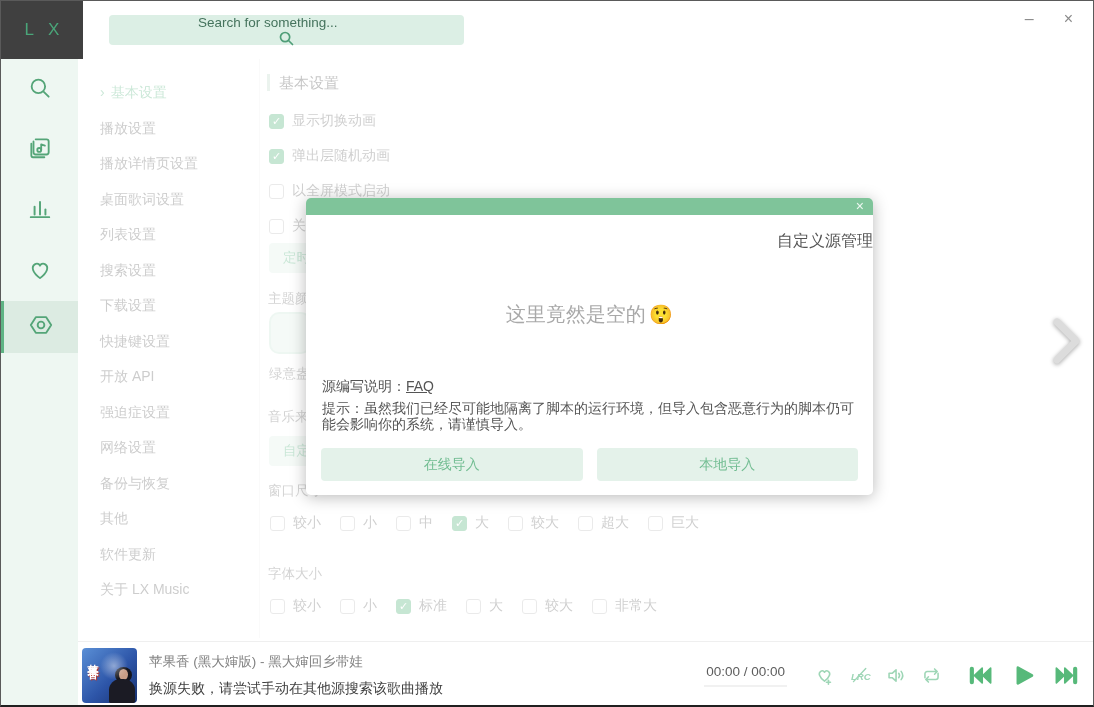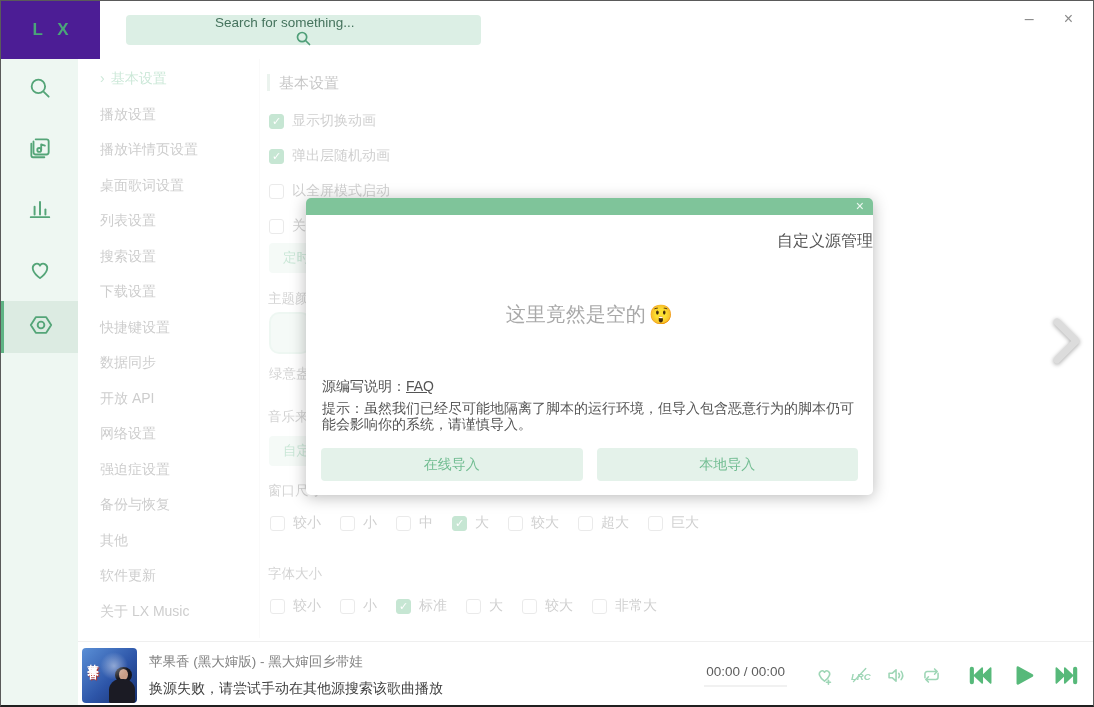--- a/index.html
+++ b/index.html
@@ -1,42 +1,42 @@
 <!DOCTYPE html>
 <html><head>
 <meta charset="utf-8">
 <style>
   * { box-sizing: border-box; margin: 0; padding: 0; }
   body { width:1094px; height:707px; font-family:"Liberation Sans", sans-serif; background:#fff; overflow:hidden; }
   .app { position:relative; width:1094px; height:707px; background:#fff; border:1px solid #5a5a5a; border-bottom:2px solid #202020; overflow:hidden; }
 
   
   .topbar { position:absolute; left:0; top:0; width:100%; height:58px; background:#fff; display:flex; }
-  .logo { width:99px; height:58px; background:#4c1d95; display:flex; align-items:center; justify-content:center;
-          color:#4aa579; font-weight:bold; font-size:17px; letter-spacing:5px; padding-left:5px; }
+  .logo { width:82px; height:58px; background:#404040; display:flex; align-items:center; justify-content:center;
+          color:#4aa579; font-weight:normal; font-size:17px; letter-spacing:5px; padding-left:5px; }
   .searchbar { margin:14px 0 0 26px; width:355px; height:30px; background:#dcefe5; border-radius:4px; display:flex; align-items:center;flex-direction:column; }
   .searchbar input { flex:1; background:transparent; border:none; outline:none; padding:0 12px; font-size:13.5px; color:#2f6e52; font-family:"Liberation Sans",sans-serif; }
   .searchbar input::placeholder { color:#45735d; opacity:1; }
   .search-btn { width:34px; height:30px; display:flex; align-items:center; justify-content:center; color:#4f9e78; cursor:pointer; }
   .win-controls { margin-left:auto; display:flex; gap:30px; padding:10px 20px 0 0; color:#8a8a8a; font-size:16px; }
   .win-controls span { cursor:pointer; line-height:16px; }
 
   
   .sidebar { position:absolute; left:0; top:58px; bottom:0; width:77px; background:#eef7f2; }
   .nav-item { position:absolute; left:0; width:77px; height:52px; display:flex; align-items:center; justify-content:center; color:#54a578; cursor:pointer; }
   .nav-item.active { background:#dcebe2; border-left:3px solid #5fb384; }
   .nav-search   { top:5px; }
   .nav-songlist { top:65px; }
   .nav-chart    { top:126px; }
   .nav-heart    { top:187px; }
   .nav-setting  { top:242px; }
 
   
   .content-area { position:absolute; left:77px; top:58px; right:0; bottom:67px; background:#fff; overflow:hidden; }
-  .settings-menu { position:absolute; left:10px; top:2px; width:170px; }
+  .settings-menu { position:absolute; left:10px; top:16px; width:170px; }
   .menu-item { height:35.5px; line-height:35.5px; padding-left:12px; font-size:14px; color:#777; cursor:pointer; white-space:nowrap; }
   .menu-item.active { color:#74c096; }
   .menu-item .chev { margin-right:6px; font-size:14px; }
   .vert-divider { position:absolute; left:181px; top:0; bottom:0; width:1px; background:#f1f1f1; }
 
   .section-title { position:absolute; left:189px; top:15px; font-size:15px; color:#666; border-left:3px solid #c9ddd1; padding-left:9px; line-height:17px; }
   .label { position:absolute; font-size:13.5px; color:#8a8a8a; }
   .theme-label  { left:190px; top:231px; }
   .source-label { left:190px; top:349px; }
   .ws-label     { left:190px; top:423px; }
@@ -165,24 +165,23 @@
   <div class="content-area">
     <div class="settings-menu">
         <div class="menu-item active"><span class="chev">›</span><span>基本设置</span></div>
         <div class="menu-item"><span>播放设置</span></div>
         <div class="menu-item"><span>播放详情页设置</span></div>
         <div class="menu-item"><span>桌面歌词设置</span></div>
         <div class="menu-item"><span>列表设置</span></div>
         <div class="menu-item"><span>搜索设置</span></div>
         <div class="menu-item"><span>下载设置</span></div>
         <div class="menu-item"><span>快捷键设置</span></div>
-        <div class="menu-item"><span>数据同步</span></div>
         <div class="menu-item"><span>开放 API</span></div>
+        <div class="menu-item"><span>强迫症设置</span></div>
         <div class="menu-item"><span>网络设置</span></div>
-        <div class="menu-item"><span>强迫症设置</span></div>
         <div class="menu-item"><span>备份与恢复</span></div>
         <div class="menu-item"><span>其他</span></div>
         <div class="menu-item"><span>软件更新</span></div>
         <div class="menu-item"><span>关于 LX Music</span></div>
       </div>
     <div class="vert-divider"></div>
 
     <div class="section-title">基本设置</div>
     <div class="basic-options">
         <label class="cb on">

